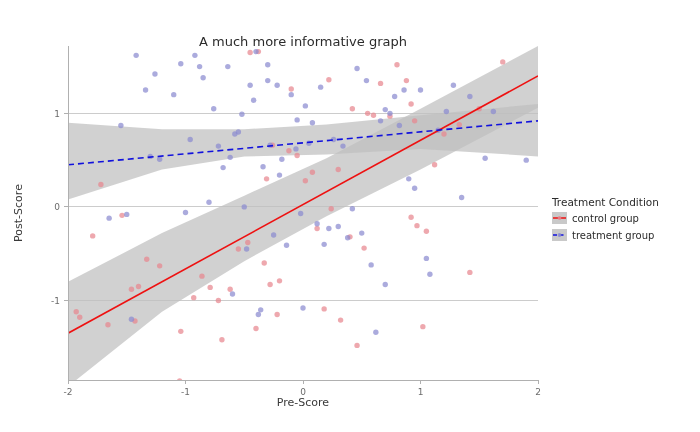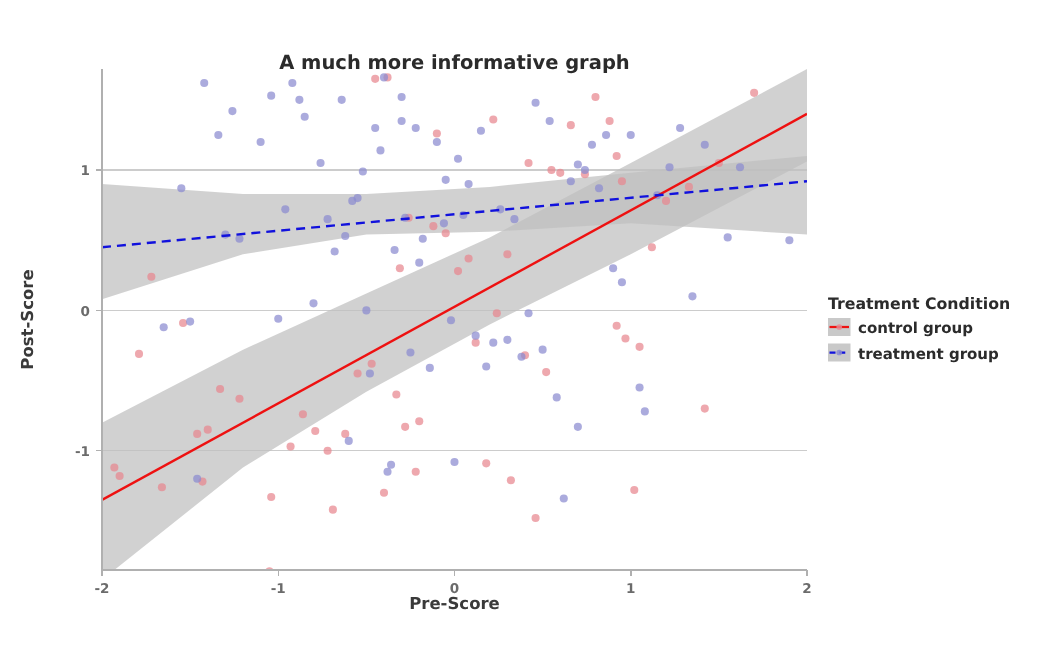--- a/index.html
+++ b/index.html
@@ -3,21 +3,21 @@
 <meta charset="utf-8">
 <style>
   html,body{margin:0;padding:0;}
   body{
     width:700px;height:432px;
     background:#ffffff;
     font-family:"DejaVu Sans", sans-serif;
     overflow:hidden;
     position:relative;
   }
-  #figure{position:absolute;left:0;top:0;width:568px;height:432px;font-weight:bold;}
+  #figure{position:absolute;left:0;top:0;width:568px;height:432px;}
   #plotsvg{position:absolute;left:0;top:0;}
 
   .title-text{
     font-family:"DejaVu Sans", sans-serif;
     font-size:13px;
     fill:#2b2b2b;
     text-anchor:middle;
   }
   .axis-title{
     font-family:"DejaVu Sans", sans-serif;

